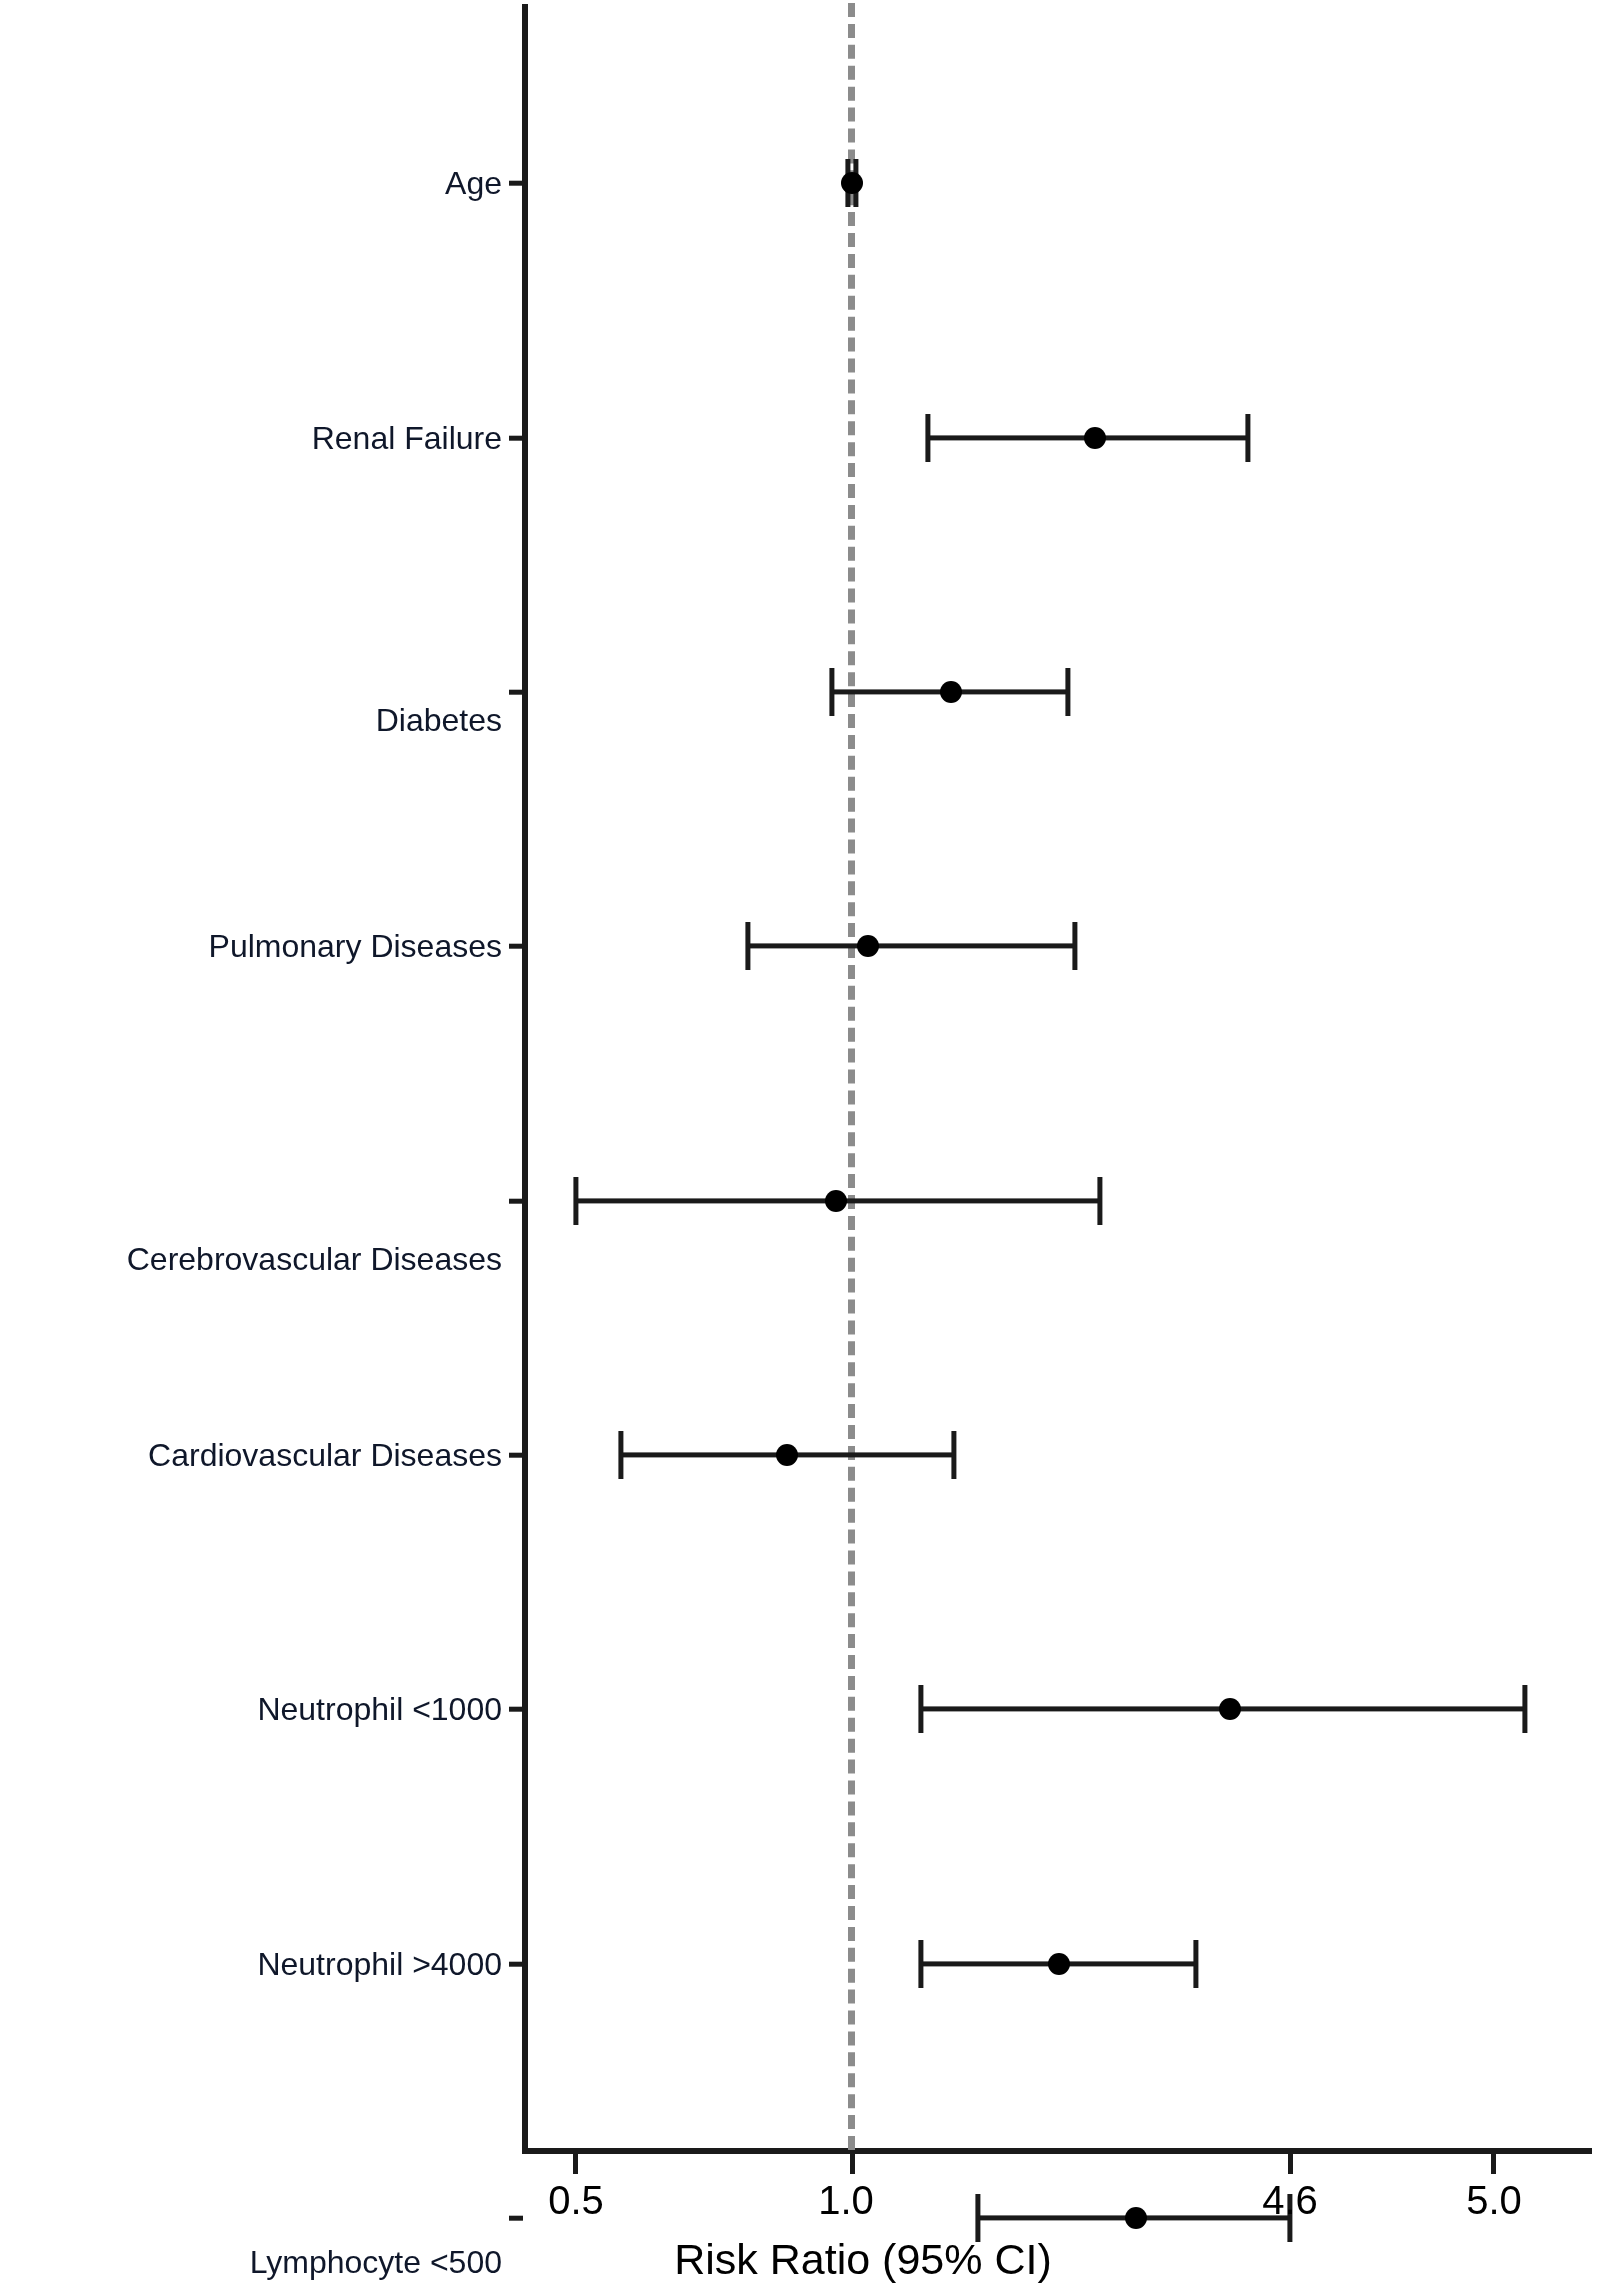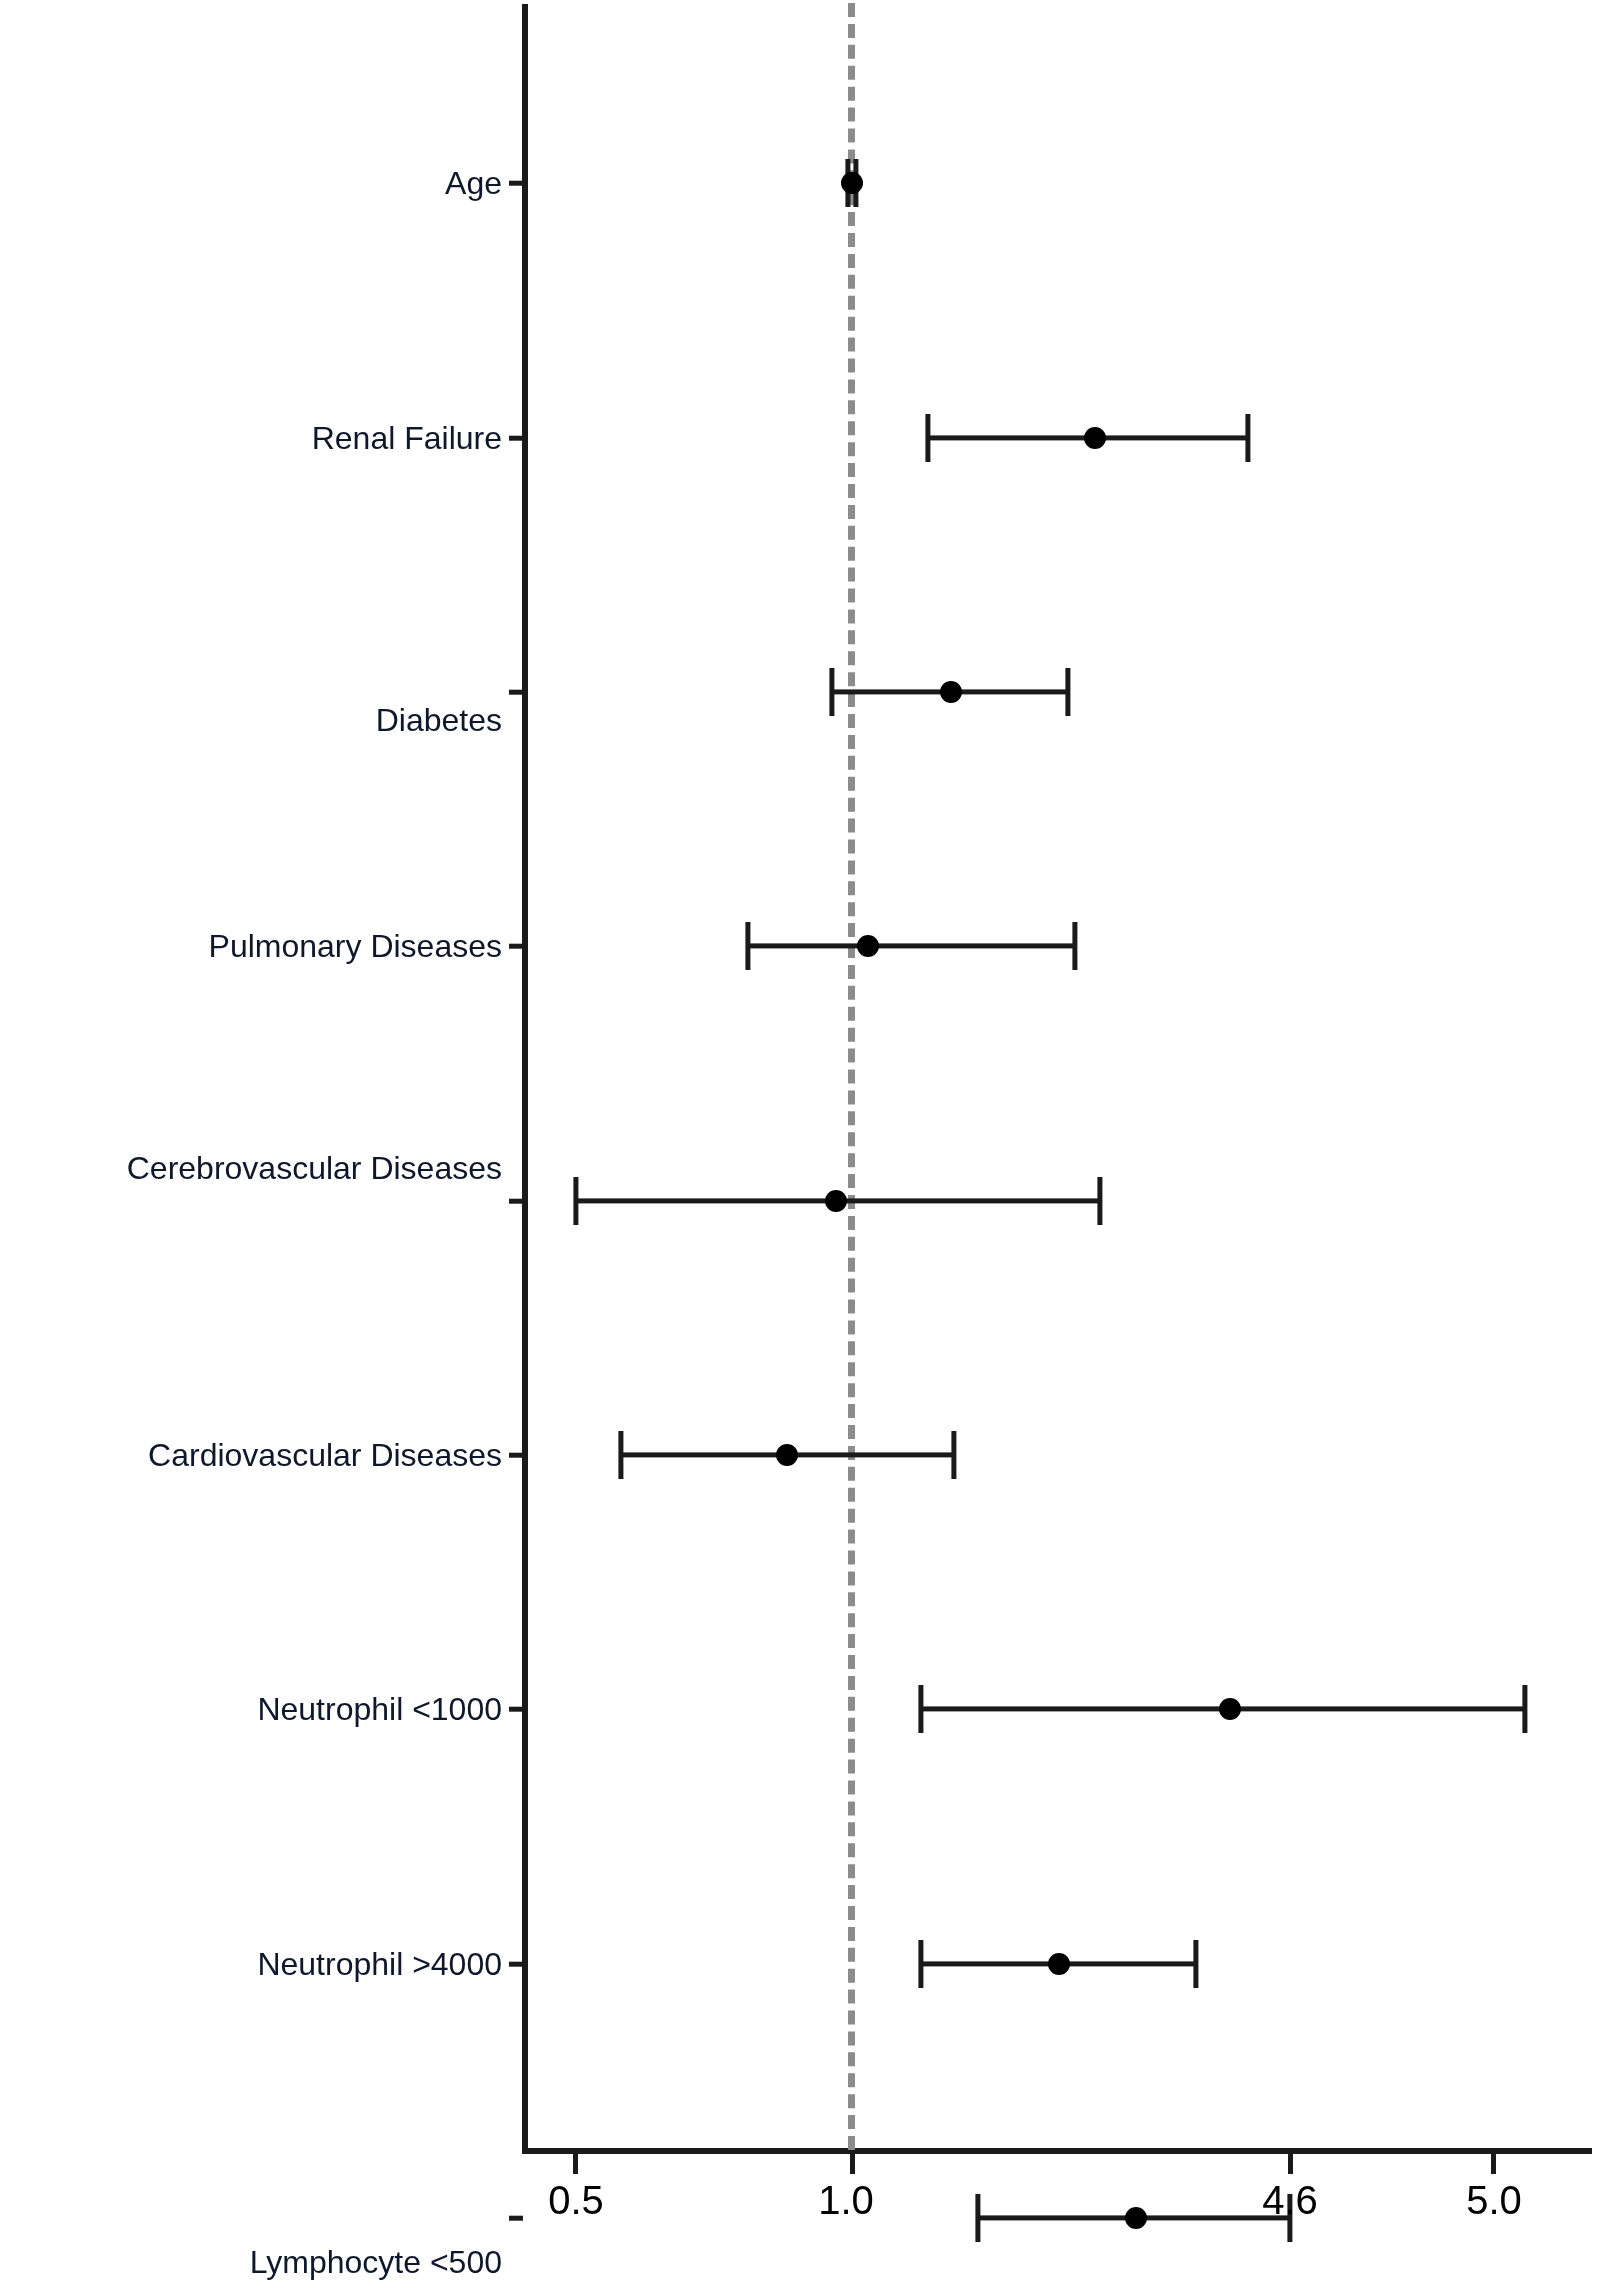--- a/index.html
+++ b/index.html
@@ -161,36 +161,37 @@
   <div id="ylabels-layer">
       <div class="ytick" style="left: 509px; top: 183px;"></div>
       <div class="ylabel" style="right: 1097px; top: 183px;">Age</div>
       <div class="ytick" style="left: 509px; top: 438px;"></div>
       <div class="ylabel" style="right: 1097px; top: 438px;">Renal Failure</div>
       <div class="ytick" style="left: 509px; top: 692px;"></div>
       <div class="ylabel" style="right: 1097px; top: 692px; margin-top: 28px;">Diabetes</div>
       <div class="ytick" style="left: 509px; top: 946px;"></div>
       <div class="ylabel" style="right: 1097px; top: 946px;">Pulmonary Diseases</div>
       <div class="ytick" style="left: 509px; top: 1201px;"></div>
-      <div class="ylabel" style="right: 1097px; top: 1168px;">Cerebrovascular Diseases</div>
+      <div class="ylabel" style="right: 1097px; top: 1259px;">Cerebrovascular Diseases</div>
       <div class="ytick" style="left: 509px; top: 1455px;"></div>
       <div class="ylabel" style="right: 1097px; top: 1455px;">Cardiovascular Diseases</div>
       <div class="ytick" style="left: 509px; top: 1709px;"></div>
       <div class="ylabel" style="right: 1097px; top: 1709px;">Neutrophil &lt;1000</div>
       <div class="ytick" style="left: 509px; top: 1964px;"></div>
       <div class="ylabel" style="right: 1097px; top: 1964px;">Neutrophil &gt;4000</div>
       <div class="ytick" style="left: 509px; top: 2218px;"></div>
       <div class="ylabel" style="right: 1097px; top: 2218px; margin-top: 44px;">Lymphocyte &lt;500</div>
     </div>
   <div id="xaxis-layer">
       <div class="xtick" style="left: 573px; top: 2154px;"></div>
       <div class="xlabel" style="left: 576px; top: 2180px;">0.5</div>
       <div class="xtick" style="left: 850px; top: 2154px;"></div>
       <div class="xlabel" style="left: 828px; top: 2180px; margin-left: 18px;">1.0</div>
       <div class="xtick" style="left: 1288px; top: 2154px;"></div>
       <div class="xlabel" style="left: 1290px; top: 2180px;">4.6</div>
       <div class="xtick" style="left: 1491px; top: 2154px;"></div>
       <div class="xlabel" style="left: 1494px; top: 2180px;">5.0</div>
     </div>
 
+  <div class="axis-title" style="left:863px;top:2238px;">Risk Ratio (95% CI)</div>
 
 </div>
 
 
 </body></html>

